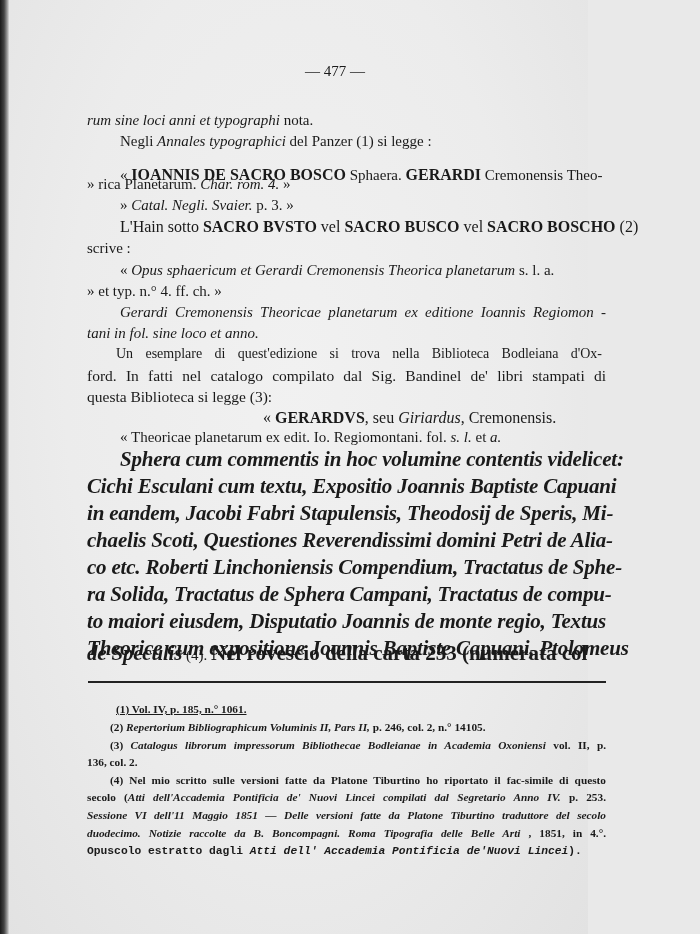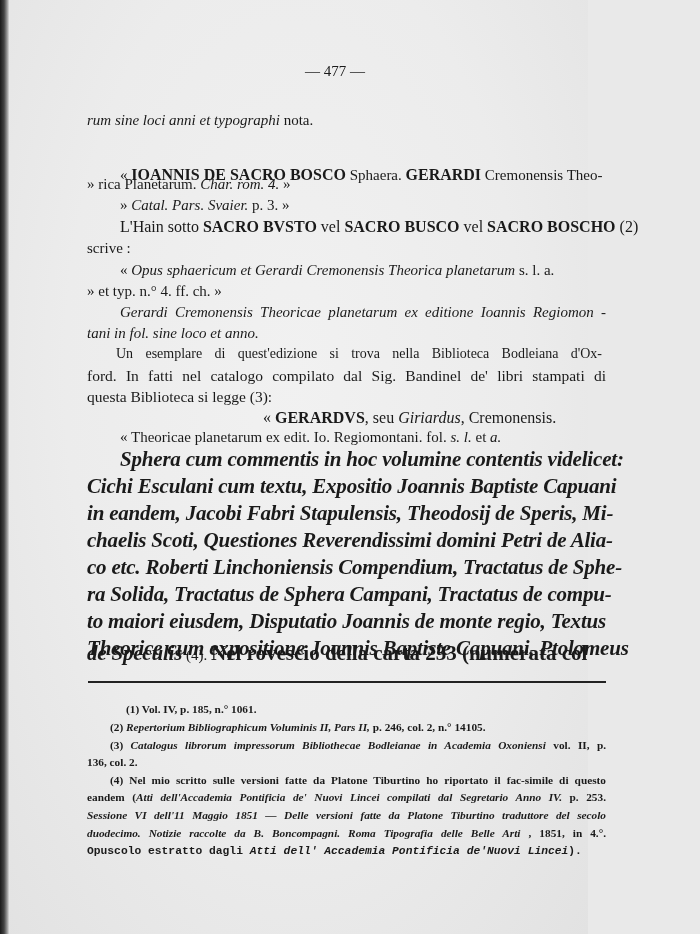--- a/index.html
+++ b/index.html
@@ -38,31 +38,34 @@
 <div class="page">
   <div class="spine"></div>
 
   <div class="line pn" style="left:305px; top:64px;">— 477 —</div>
 
 
   <div class="line t" style="left:87px; top:113px;">
     <span class="i">rum sine loci anni et typographi</span><span> nota.</span>
   </div>
 
+  <div class="line t" style="left:120px; top:134px;">
+    <span>Negli </span><span class="i">Annales typographici</span><span> del Panzer (1) si legge :</span>
+  </div>
 
   <div class="line t" style="left:120px; top:167px;">
     <span>« </span><span class="b" style="font-size:16px;">IOANNIS DE SACRO BOSCO</span><span> Sphaera. </span><span class="b" style="font-size:16px;">GERARDI</span><span> Cremonensis Theo-</span>
   </div>
 
   <div class="line t" style="left:87px; top:177px;">
     <span>» rica Planetarum. </span><span class="i">Char. rom. 4.</span><span> »</span>
   </div>
 
   <div class="line t" style="left:120px; top:198px;">
-    <span>» </span><span class="i">Catal. Pars. Svaier.</span><span> p. 3. »</span>
+    <span>» </span><span class="i">Catal. Negli. Svaier.</span><span> p. 3. »</span>
   </div>
 
   <div class="line t" style="left:120px; top:219px; font-size:16px;">
     <span>L'Hain sotto </span><span class="b">SACRO BVSTO</span><span> vel </span><span class="b">SACRO BUSCO</span><span> vel </span><span class="b">SACRO BOSCHO</span><span> (2)</span>
   </div>
 
   <div class="line t" style="left:87px; top:241px;">scrive :</div>
 
   <div class="line t" style="left:120px; top:263px;">
     <span>« </span><span class="i">Opus sphaericum et Gerardi Cremonensis Theorica planetarum</span><span> s. l. a.</span>
@@ -98,35 +101,35 @@
   <div class="line big j" style="left:87px; top:584px; width:519px;">ra Solida, Tractatus de Sphera Campani, Tractatus de compu-</div>
   <div class="line big j" style="left:87px; top:611px; width:519px;">to maiori eiusdem, Disputatio Joannis de monte regio, Textus</div>
   <div class="line big j" style="left:87px; top:638px; width:519px;">Theorice cum expositione Joannis Baptiste Capuani, Ptolomeus</div>
 
   <div class="line" style="left:87px; top:645px; width:519px; top:643px;">
     <span class="big">de Speculis</span><span style="font-size:15px;"> (4). </span><span class="big-r">Nel rovescio della carta 233 (numerata col</span>
   </div>
 
   <div class="rule"></div>
 
-  <div class="line fn" style="left:126px; top:704px;">(1) Vol. IV, p. 185, n.° 1061.</div>
+  <div class="line fn" style="left:116px; top:704px;text-decoration:underline;">(1) Vol. IV, p. 185, n.° 1061.</div>
 
   <div class="line fn" style="left:110px; top:722px;">
     <span>(2) </span><span class="i">Repertorium Bibliographicum Voluminis II, Pars II,</span><span> p. 246, col. 2, n.° 14105.</span>
   </div>
 
   <div class="line fn j" style="left:110px; top:740px; width:496px;">
     <span>(3) </span><span class="i">Catalogus librorum impressorum Bibliothecae Bodleianae in Academia Oxoniensi</span><span> vol. II, p.</span>
   </div>
   <div class="line fn" style="left:87px; top:757px;">136, col. 2.</div>
 
   <div class="line fn j" style="left:110px; top:775px; width:496px;">(4) Nel mio scritto sulle versioni fatte da Platone Tiburtino ho riportato il fac-simile di questo</div>
 
   <div class="line fn j" style="left:87px; top:792px; width:519px;">
-    <span>eandem (</span><span class="i">Atti dell'Accademia Pontificia de' Nuovi Lincei compilati dal Segretario Anno IV.</span><span> p. 253.</span>
+    <span>secolo (</span><span class="i">Atti dell'Accademia Pontificia de' Nuovi Lincei compilati dal Segretario Anno IV.</span><span> p. 253.</span>
   </div>
 
   <div class="line fn i j" style="left:87px; top:810px; width:519px;">Sessione VI dell'11 Maggio 1851 — Delle versioni fatte da Platone Tiburtino traduttore del secolo</div>
 
   <div class="line fn j" style="left:87px; top:828px; width:519px;">
     <span class="i">duodecimo. Notizie raccolte da B. Boncompagni. Roma Tipografia delle Belle Arti</span><span> , 1851, in 4.°.</span>
   </div>
 
   <div class="line fn" style="left:87px; top:846px;font-family:Liberation Mono, monospace;">
     <span>Opuscolo estratto dagli </span><span class="i">Atti dell' Accademia Pontificia de'Nuovi Lincei</span><span>).</span>

